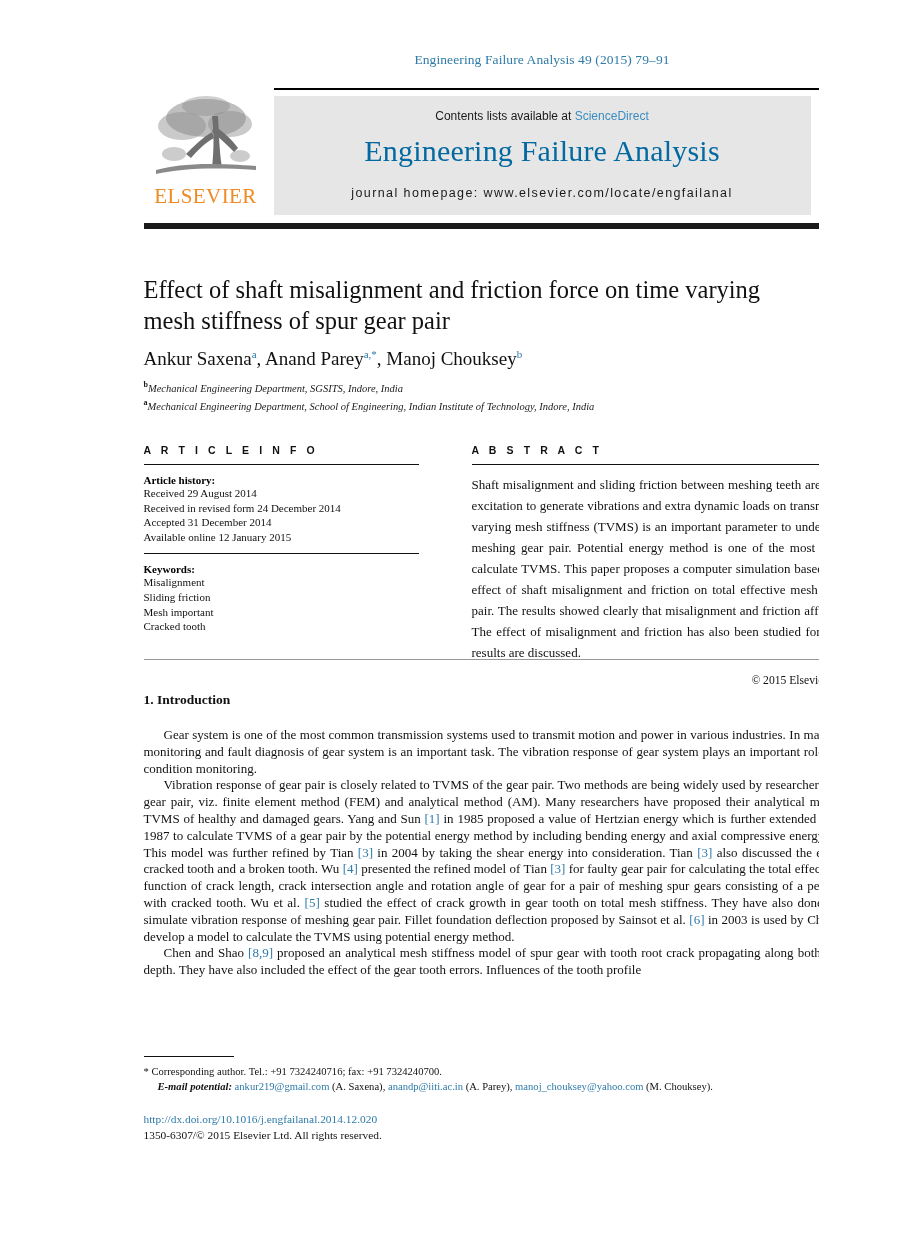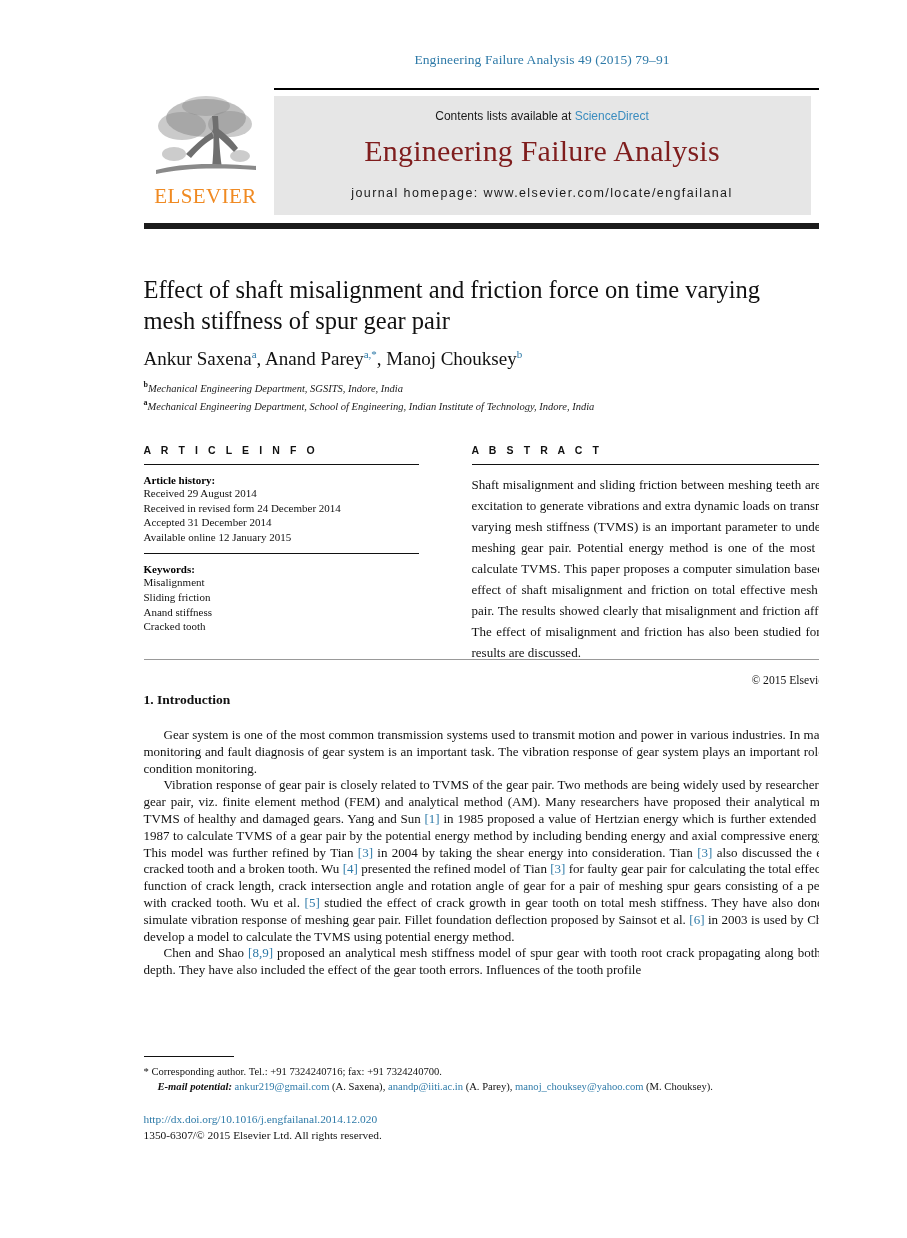--- a/index.html
+++ b/index.html
@@ -95,21 +95,21 @@
     font-size: 12px;
     color: #1a1a1a;
   }
   .contents-line .sd {
     color: #3a8cbf;
   }
   .journal-name {
     margin-top: 11px;
     font-family: "Liberation Serif", serif;
     font-size: 30px;
-    color: #7f1d1d;
+    color: #0369a1;
     letter-spacing: 0.2px;
   }
   .journal-home {
     margin-top: 18px;
     font-family: "Liberation Sans", sans-serif;
     font-size: 12.5px;
     letter-spacing: 1.4px;
     color: #1a1a1a;
   }
 
@@ -507,21 +507,21 @@
       <div>Accepted 31 December 2014</div>
       <div>Available online 12 January 2015</div>
     </div>
 
     <div class="hr-thin-2"></div>
 
     <div class="kw-label">Keywords:</div>
     <div class="kw-list">
       <div>Misalignment</div>
       <div>Sliding friction</div>
-      <div>Anand stiffness</div>
+      <div>Mesh important</div>
       <div>Cracked tooth</div>
     </div>
   </div>
 
   <div class="col-abstract">
     <div class="sec-head">A B S T R A C T</div>
     <div class="hr-thin"></div>
     <div class="abstract-body">Shaft misalignment and sliding friction between meshing teeth are considered as primary excitation to generate vibrations and extra dynamic loads on transmitting gear teeth. Time varying mesh stiffness (TVMS) is an important parameter to understand the dynamics of meshing gear pair. Potential energy method is one of the most acceptable methods to calculate TVMS. This paper proposes a computer simulation based approach to study the effect of shaft misalignment and friction on total effective mesh stiffness for spur gear pair. The results showed clearly that misalignment and friction affect TVMS of gear pair. The effect of misalignment and friction has also been studied for cracked gear pair and results are discussed.</div>
     <div class="copyright">© 2015 Elsevier Ltd. All rights reserved.</div>
   </div>

